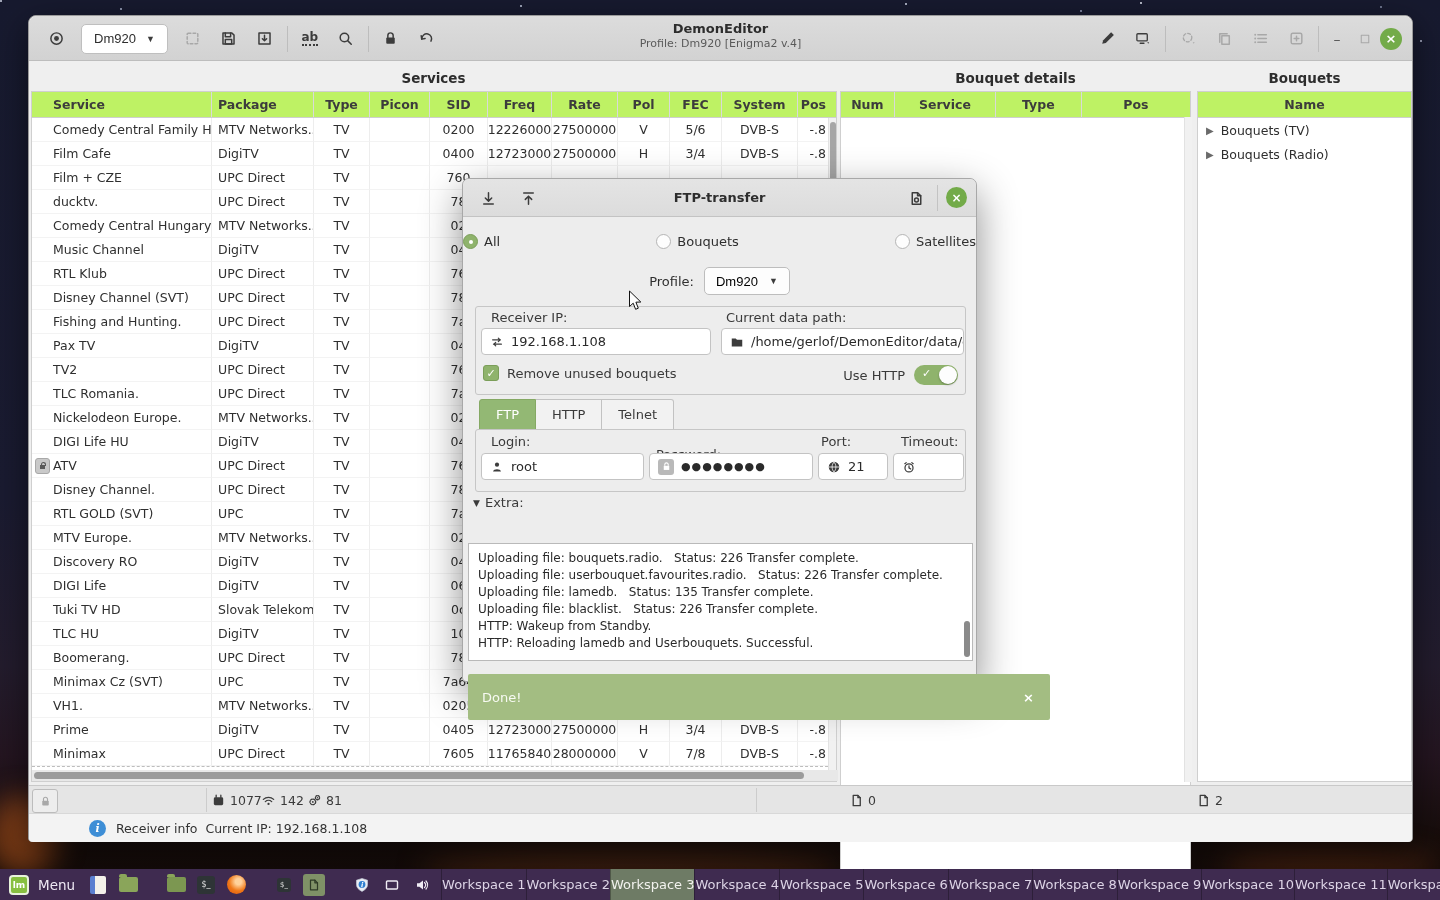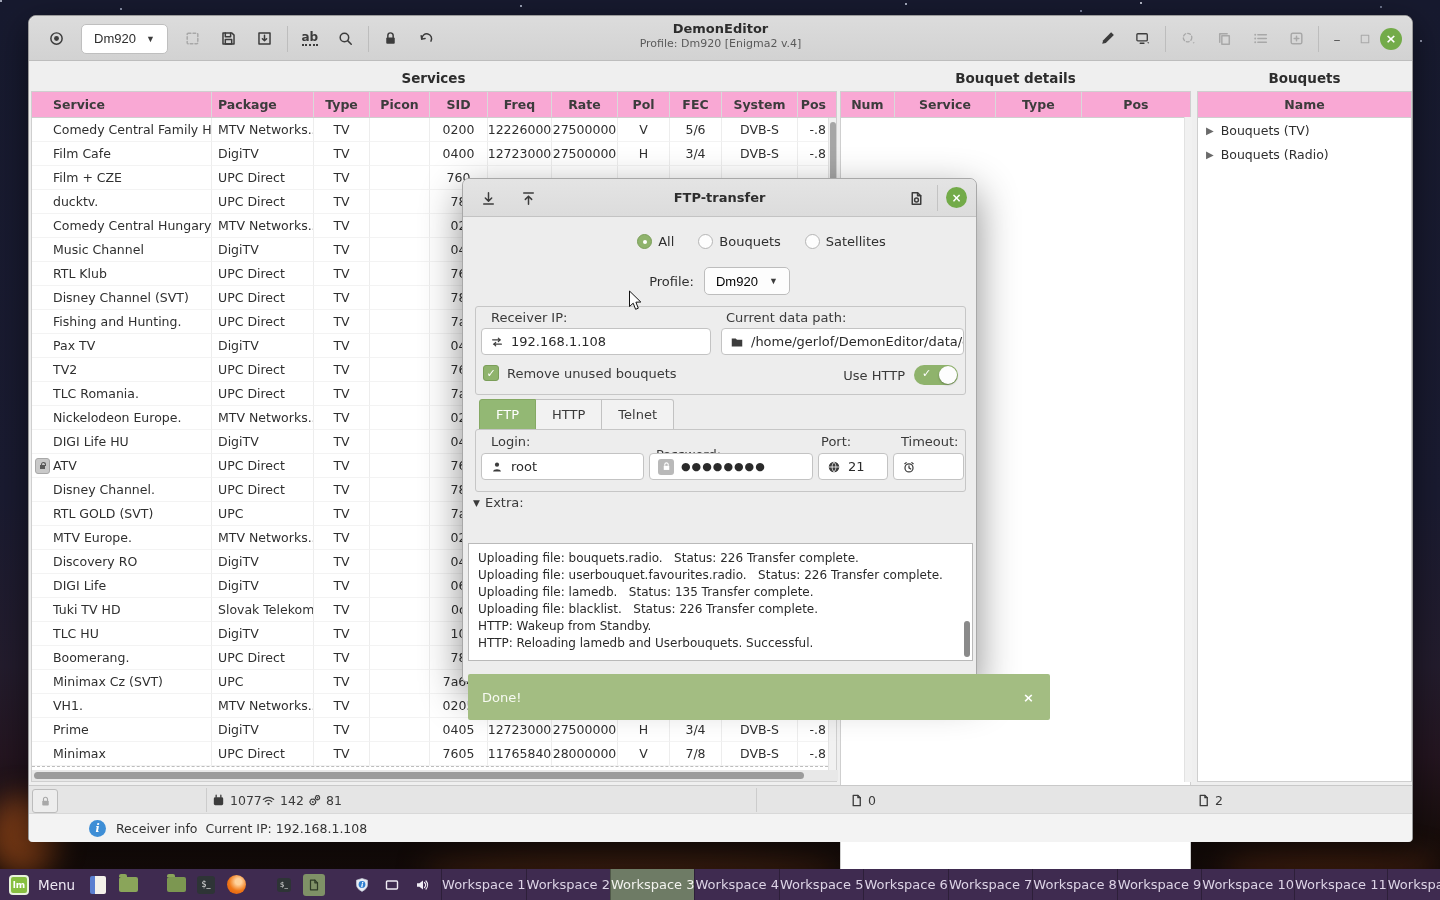--- a/index.html
+++ b/index.html
@@ -33,21 +33,21 @@
   .ab-ic{font-size:12px;font-weight:bold;color:#3c3c3c;border-bottom:2px dotted #3c3c3c;line-height:1;padding-bottom:1px;}
   .carret{font-size:9px;color:#3c3c3c;margin-left:3px;}
   .wmin,.wmax{width:26px;height:26px;display:flex;align-items:center;justify-content:center;color:#5c5c5c;font-size:14px;}
   .wclose{width:22px;height:22px;border-radius:50%;background:#73ab49;color:#fff;display:flex;align-items:center;justify-content:center;font-size:13px;font-weight:bold;}
 
   
   .ptitle{position:absolute;top:54px;font-weight:bold;font-size:13.5px;color:#2d2d2d;text-align:center;}
 
   
   .panel{position:absolute;background:#fff;border:1px solid #cfcfcf;box-sizing:border-box;}
-  .thead{display:flex;background:#f9a8d4;border-bottom:1px solid #cfcfcf;height:26px;box-sizing:border-box;}
+  .thead{display:flex;background:#bef264;border-bottom:1px solid #cfcfcf;height:26px;box-sizing:border-box;}
   .th{display:flex;align-items:center;justify-content:center;font-weight:bold;font-size:12.5px;color:#3c3c3c;
     border-right:1px solid #d9d9d9;box-sizing:border-box;height:100%;}
   .tr{display:flex;height:24px;}
   .td{display:flex;align-items:center;justify-content:center;font-size:12.5px;color:#2f2f2f;
     border-right:1px solid #ededed;border-bottom:1px solid #f3f3f3;box-sizing:border-box;overflow:hidden;white-space:nowrap;position:relative;}
   .c0{width:180px;justify-content:flex-start;padding-left:21px;}
   .c1{width:102px;justify-content:flex-start;padding-left:6px;}
   .c2{width:56px;}.c3{width:60px;}.c4{width:58px;}.c5{width:64px;}.c6{width:66px;}
   .c7{width:52px;}.c8{width:52px;}.c9{width:76px;}.c10{width:30px;justify-content:flex-end;padding-right:2px;border-right:none;}
   .lockb{position:absolute;left:3px;top:4px;width:15px;height:16px;background:#c9c9c9;border:1px solid #a8a8a8;border-radius:3px;box-sizing:border-box;}
@@ -77,21 +77,21 @@
   
   .dialog{position:absolute;left:462px;top:178px;width:515px;height:504px;background:#ededed;border:1px solid #a8a8a8;
     border-radius:7px 7px 4px 4px;box-shadow:0 14px 40px rgba(0,0,0,.45);box-sizing:border-box;}
   .dtitle{position:absolute;left:0;top:0;width:100%;height:38px;background:linear-gradient(#e4e4e4,#dcdcdc);
     border-bottom:1px solid #c3c3c3;border-radius:7px 7px 0 0;box-sizing:border-box;}
   .dtitle .cap{position:absolute;left:0;right:0;top:11px;text-align:center;font-weight:bold;font-size:13px;color:#2d2d2d;}
   .dbtn{position:absolute;top:7px;width:26px;height:24px;display:flex;align-items:center;justify-content:center;}
   .dsep{position:absolute;top:6px;width:1px;height:26px;background:#c3c3c3;}
   .dclose{position:absolute;top:8px;width:21px;height:21px;border-radius:50%;background:#73ab49;color:#fff;
     display:flex;align-items:center;justify-content:center;font-size:12px;font-weight:bold;}
-  .radrow{position:absolute;left:0;top:55px;width:100%;display:flex;justify-content:center;gap:24px;padding-left:42px;}
+  .radrow{position:absolute;left:0;top:55px;width:100%;display:flex;justify-content:space-between;gap:24px;}
   .radio{display:flex;align-items:center;gap:6px;font-size:13px;color:#2f2f2f;}
   .rdot{width:15px;height:15px;border-radius:50%;border:1px solid #b5b5b5;background:#fdfdfd;box-sizing:border-box;position:relative;}
   .rdot.sel{background:#8fb36c;border-color:#7b9e59;}
   .rdot.sel:after{content:"";position:absolute;left:4.5px;top:4.5px;width:4px;height:4px;border-radius:50%;background:#fff;}
   .profrow{position:absolute;left:0;top:88px;width:100%;display:flex;justify-content:center;align-items:center;gap:10px;font-size:13px;color:#2f2f2f;}
   .dd{display:flex;align-items:center;gap:8px;background:#fdfdfd;border:1px solid #bdbdbd;border-radius:5px;height:28px;padding:0 11px;font-size:13px;}
   .frame{position:absolute;border:1px solid #c6c6c6;border-radius:3px;box-sizing:border-box;}
   .flabel{position:absolute;font-size:13px;color:#3a3a3a;}
   .inp{position:absolute;height:27px;background:#fff;border:1px solid #c3c3c3;border-radius:4px;box-sizing:border-box;
     display:flex;align-items:center;font-size:13px;color:#2a2a2a;gap:7px;padding-left:8px;overflow:hidden;white-space:nowrap;}

